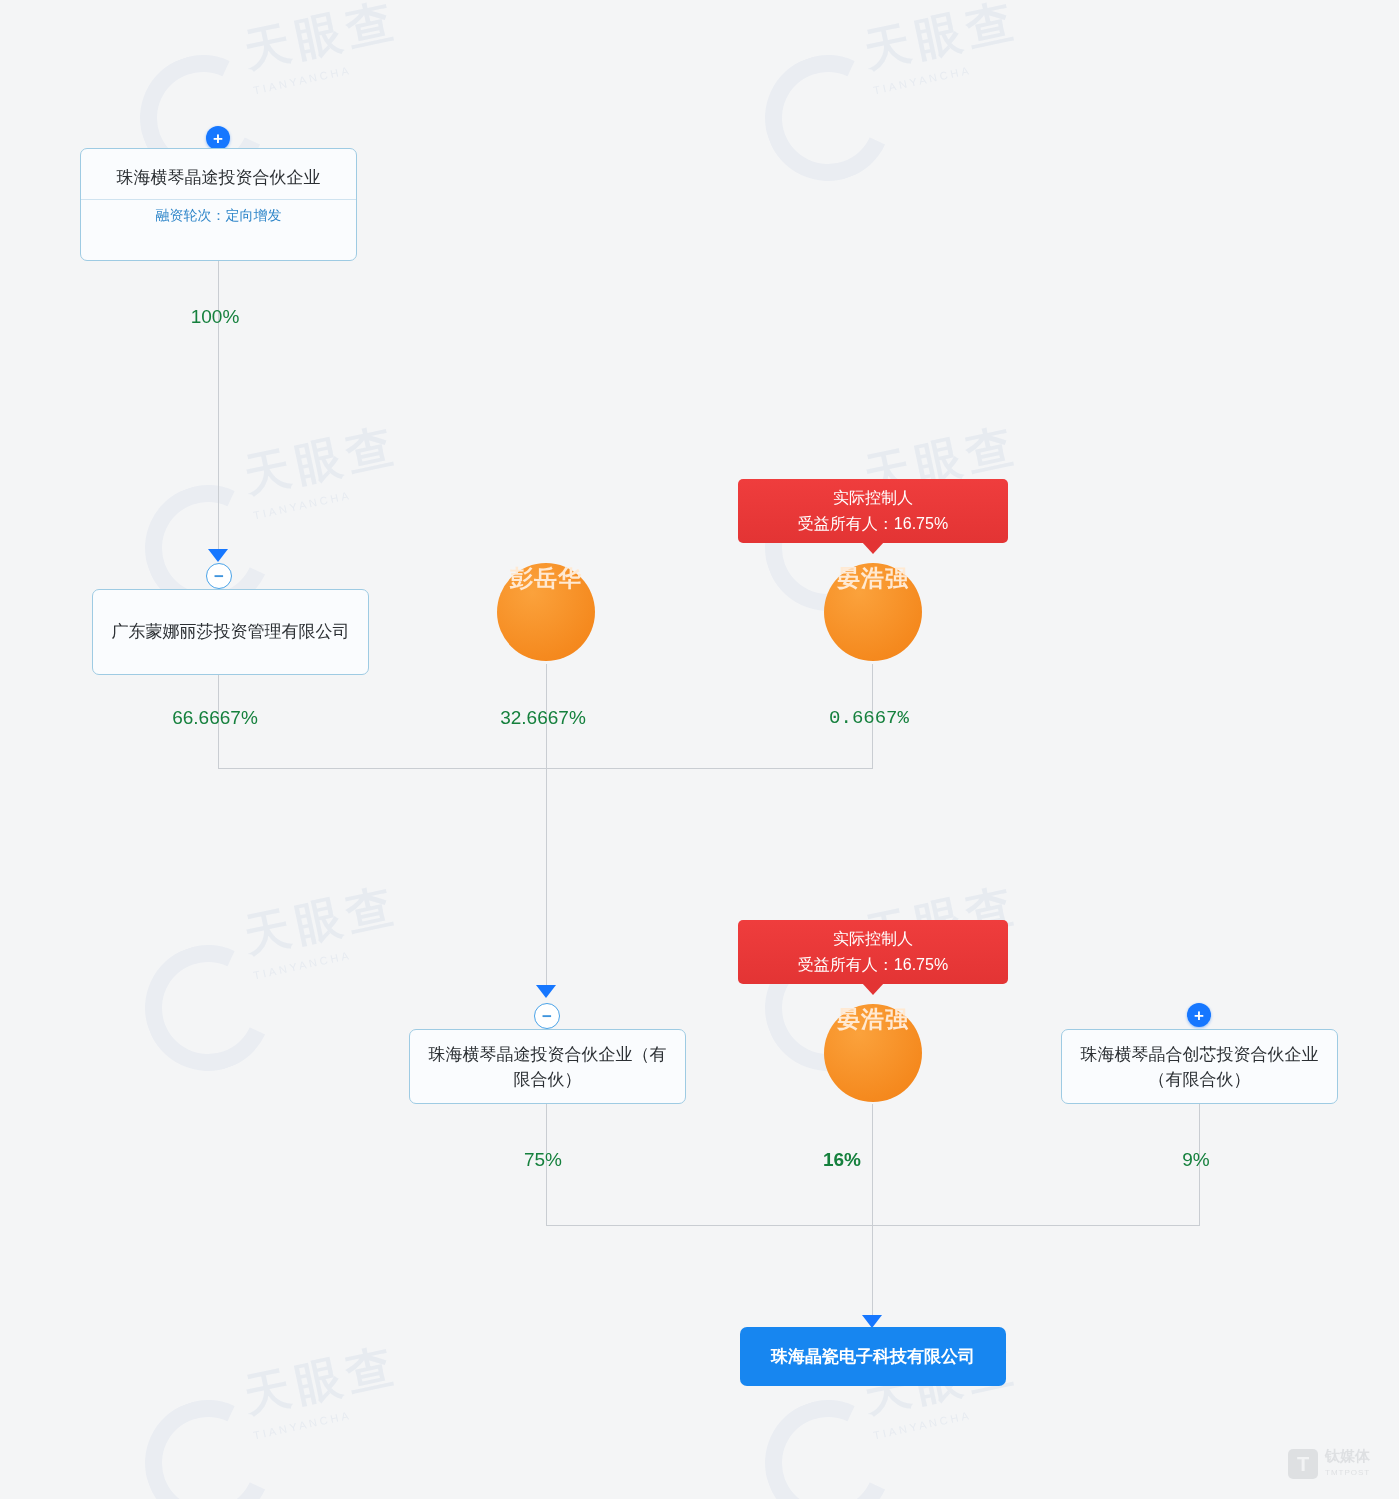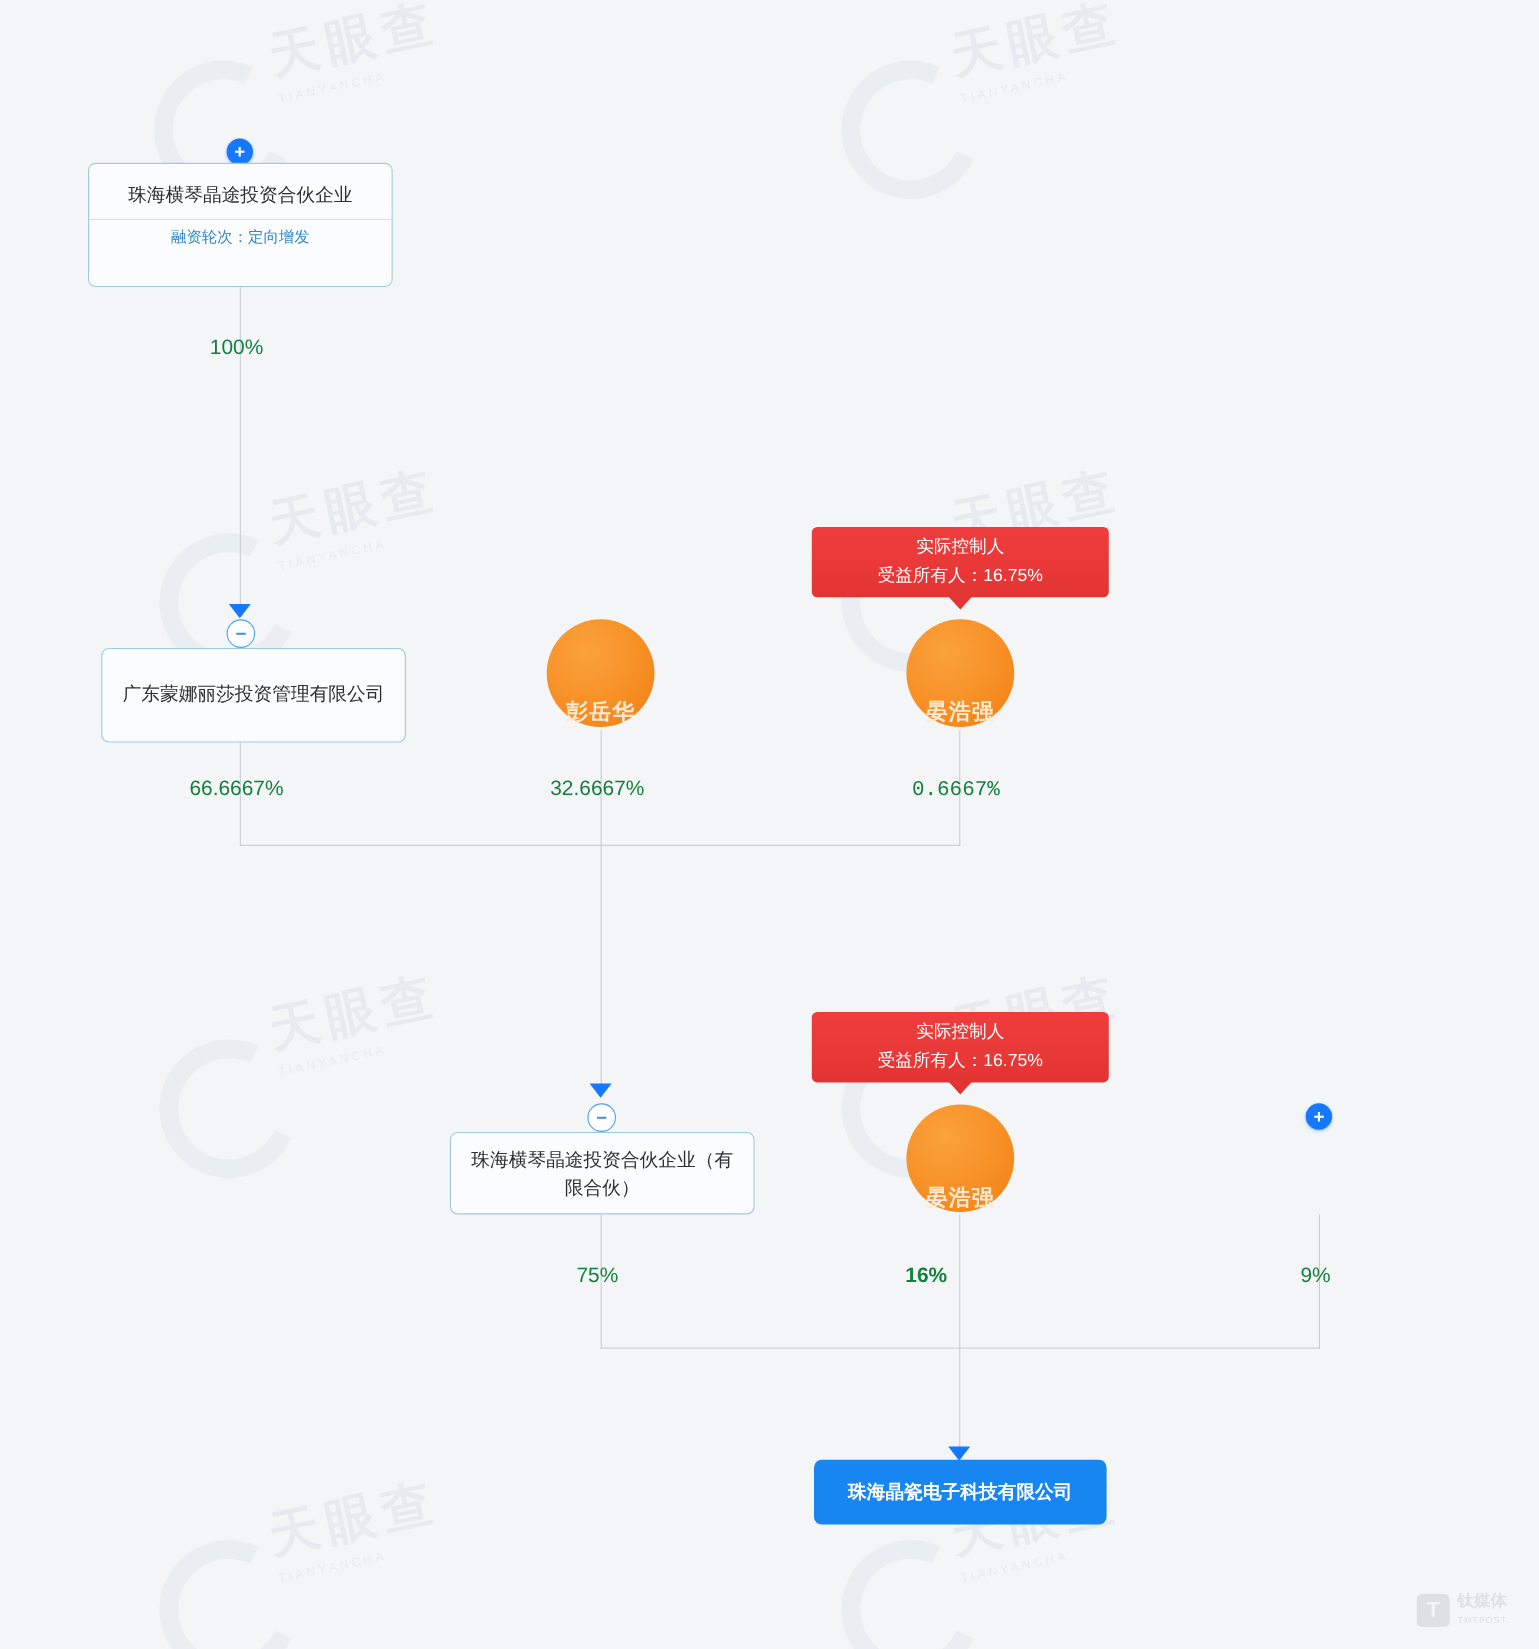--- a/index.html
+++ b/index.html
@@ -124,24 +124,24 @@
     text-align: center;
   }
 
   
   .person {
     position: absolute;
     border-radius: 50%;
     background: #f79324;
     background: radial-gradient(circle at 36% 30%, #fba23c 0%, #f58a1f 70%, #f28118 100%);
     display: flex;
-    align-items: flex-end;
+    align-items: flex-start;
     justify-content: center;
     color: #ffe9d2;
-    font-size: 20px;
+    font-size: 23px;
     font-weight: 700;
     letter-spacing: 1px;
   }
 
   
   .badge {
     position: absolute;
     width: 24px; height: 24px;
     border-radius: 50%;
     display: flex;
@@ -308,20 +308,23 @@
 
   <div class="redtip" style="left:738px; top:920px; width:270px; height:64px;">
     <div class="redtip-l1">实际控制人</div>
     <div class="redtip-l2">受益所有人：16.75%</div>
   </div>
   <div class="person" style="left:824px; top:1004px; width:98px; height:98px;">
     <span>晏浩强</span>
   </div>
 
   <div class="badge badge-plus" style="left:1187px; top:1003px;">+</div>
+  <div class="node" style="left:1061px; top:1029px; width:277px; height:75px;">
+    <div class="node-title">珠海横琴晶合创芯投资合伙企业（有限合伙）</div>
+  </div>
 
   <div class="node-solid" style="left:740px; top:1327px; width:266px; height:59px;">
     <span>珠海晶瓷电子科技有限公司</span>
   </div>
 
   <div class="logo" style="left:1288px; top:1448px;">
     <div class="logo-mark">T</div>
     <div class="logo-text">
       <span>钛媒体</span>
       <span class="logo-sub">TMTPOST</span>

